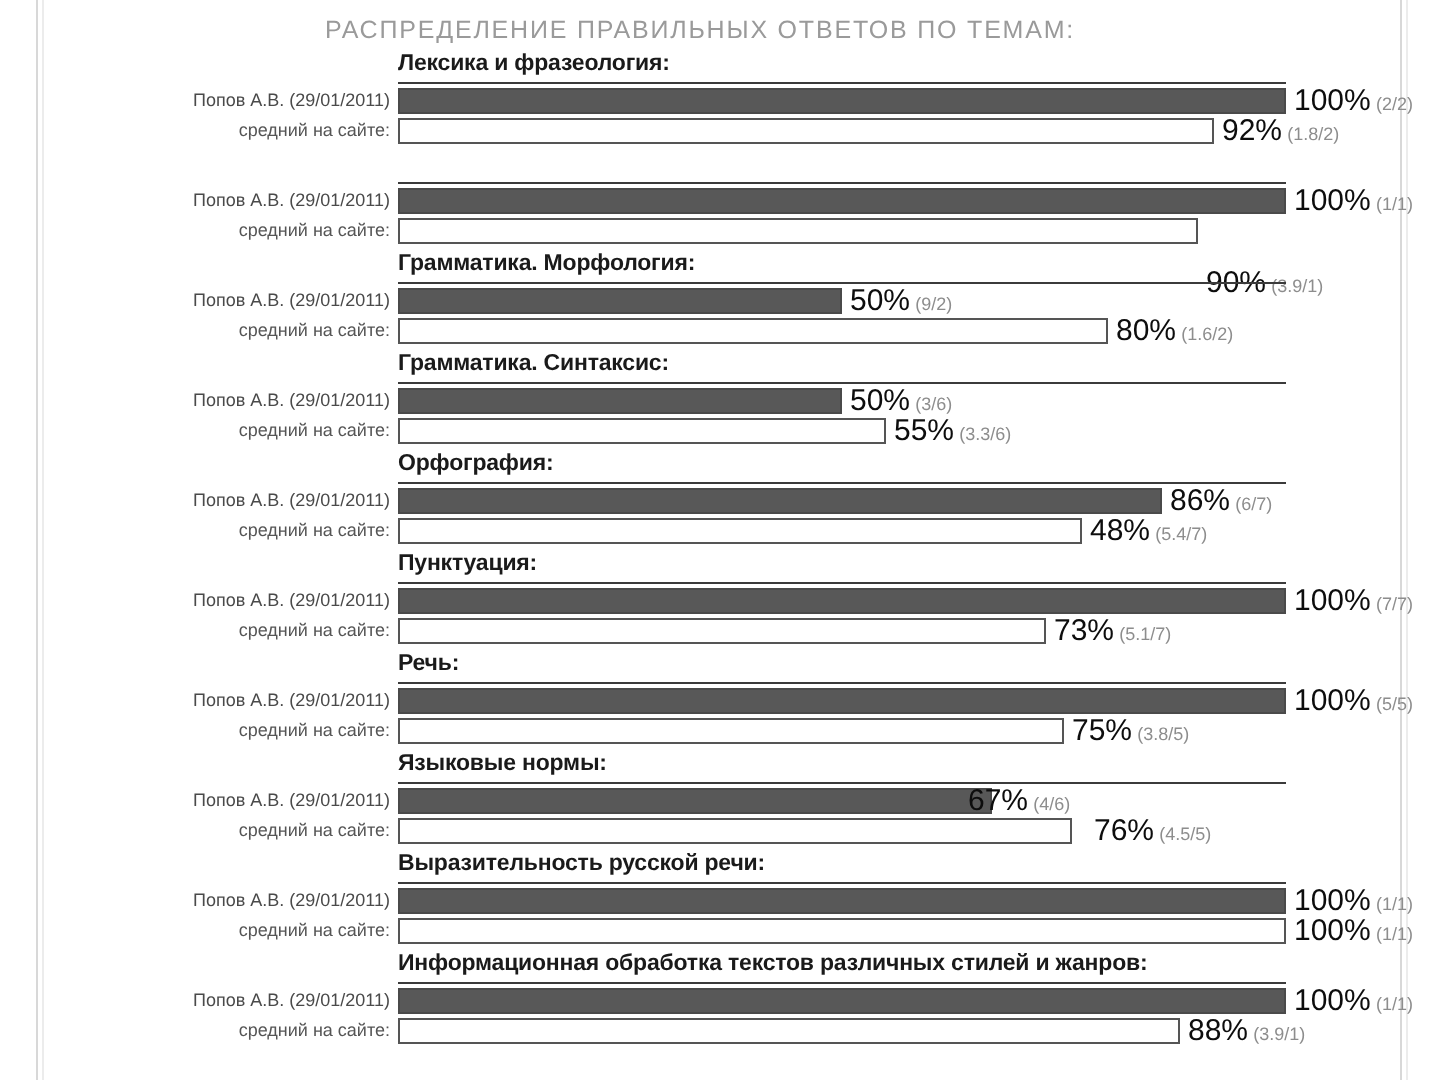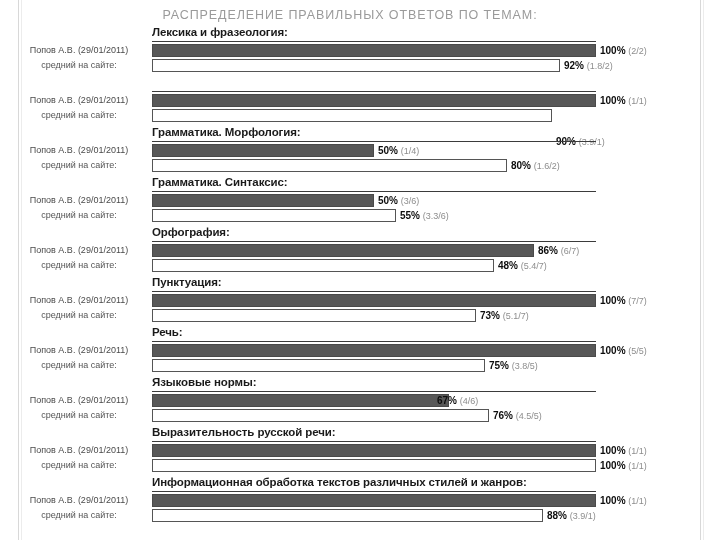--- a/index.html
+++ b/index.html
@@ -46,20 +46,21 @@
     color: #9a9a9a;
     font-family: "Liberation Sans", sans-serif;
     white-space: nowrap;
   }
 
   #sections {
     position: absolute;
     left: 0;
     top: 26px;
     width: 590px;
+    padding-left: 47px;
   }
   .section {
     position: relative;
     height: 50px;
   }
   .section-title {
     position: absolute;
     left: 152px;
     top: 0px;
     font-size: 11.5px;
@@ -84,21 +85,21 @@
     height: 14px;
   }
   .row.user  { top: 18px; }
   .row.site  { top: 33px; }
 
   .row-label {
     position: absolute;
     left: 10px;
     width: 138px;
     top: 1px;
-    text-align: center;
+    text-align: right;
     font-size: 9px;
     color: #4a4a4a;
     white-space: nowrap;
     overflow: hidden;
   }
   .row.site .row-label {
     color: #555;
   }
 
   .track {
@@ -126,22 +127,22 @@
   }
   .bar-value {
     position: absolute;
     top: 0px;
     white-space: nowrap;
     font-size: 9.5px;
     line-height: 13px;
     color: #111;
   }
   .bar-value .pct {
-    font-weight: bold;
-    font-size: 10px;
+    font-weight: normal;
+    font-size: 15px;
     color: #0d0d0d;
   }
   .bar-value .frac {
     color: #8d8d8d;
     font-size: 9px;
   }
 </style>
 </head>
 <body>
 
@@ -190,21 +191,21 @@
           </div>
         </div>
       </div>
       <div class="section">
         <div class="section-title">Грамматика. Морфология:</div>
         <div class="title-rule"></div>
         <div class="row user">
           <div class="row-label">Попов А.В. (29/01/2011)</div>
           <div class="track">
             <div class="bar filled" style="width: 222px;"></div>
-            <div class="bar-value" style="left: 226px;"><span class="pct">50%</span> <span class="frac">(1/4)</span></div>
+            <div class="bar-value" style="left: 226px;"><span class="pct">50%</span> <span class="frac">(9/2)</span></div>
           </div>
         </div>
         <div class="row site">
           <div class="row-label">средний на сайте:</div>
           <div class="track">
             <div class="bar hollow" style="width: 355px;"></div>
             <div class="bar-value" style="left: 359px;"><span class="pct">80%</span> <span class="frac">(1.6/2)</span></div>
           </div>
         </div>
       </div>
@@ -287,21 +288,21 @@
           <div class="row-label">Попов А.В. (29/01/2011)</div>
           <div class="track">
             <div class="bar filled" style="width: 297px;"></div>
             <div class="bar-value" style="left: 285px;"><span class="pct">67%</span> <span class="frac">(4/6)</span></div>
           </div>
         </div>
         <div class="row site">
           <div class="row-label">средний на сайте:</div>
           <div class="track">
             <div class="bar hollow" style="width: 337px;"></div>
-            <div class="bar-value" style="left: 341px; text-align: center;"><span class="pct">76%</span> <span class="frac">(4.5/5)</span></div>
+            <div class="bar-value" style="left: 348px; text-align: center;"><span class="pct">76%</span> <span class="frac">(4.5/5)</span></div>
           </div>
         </div>
       </div>
       <div class="section">
         <div class="section-title">Выразительность русской речи:</div>
         <div class="title-rule"></div>
         <div class="row user">
           <div class="row-label">Попов А.В. (29/01/2011)</div>
           <div class="track">
             <div class="bar filled" style="width: 444px;"></div>

